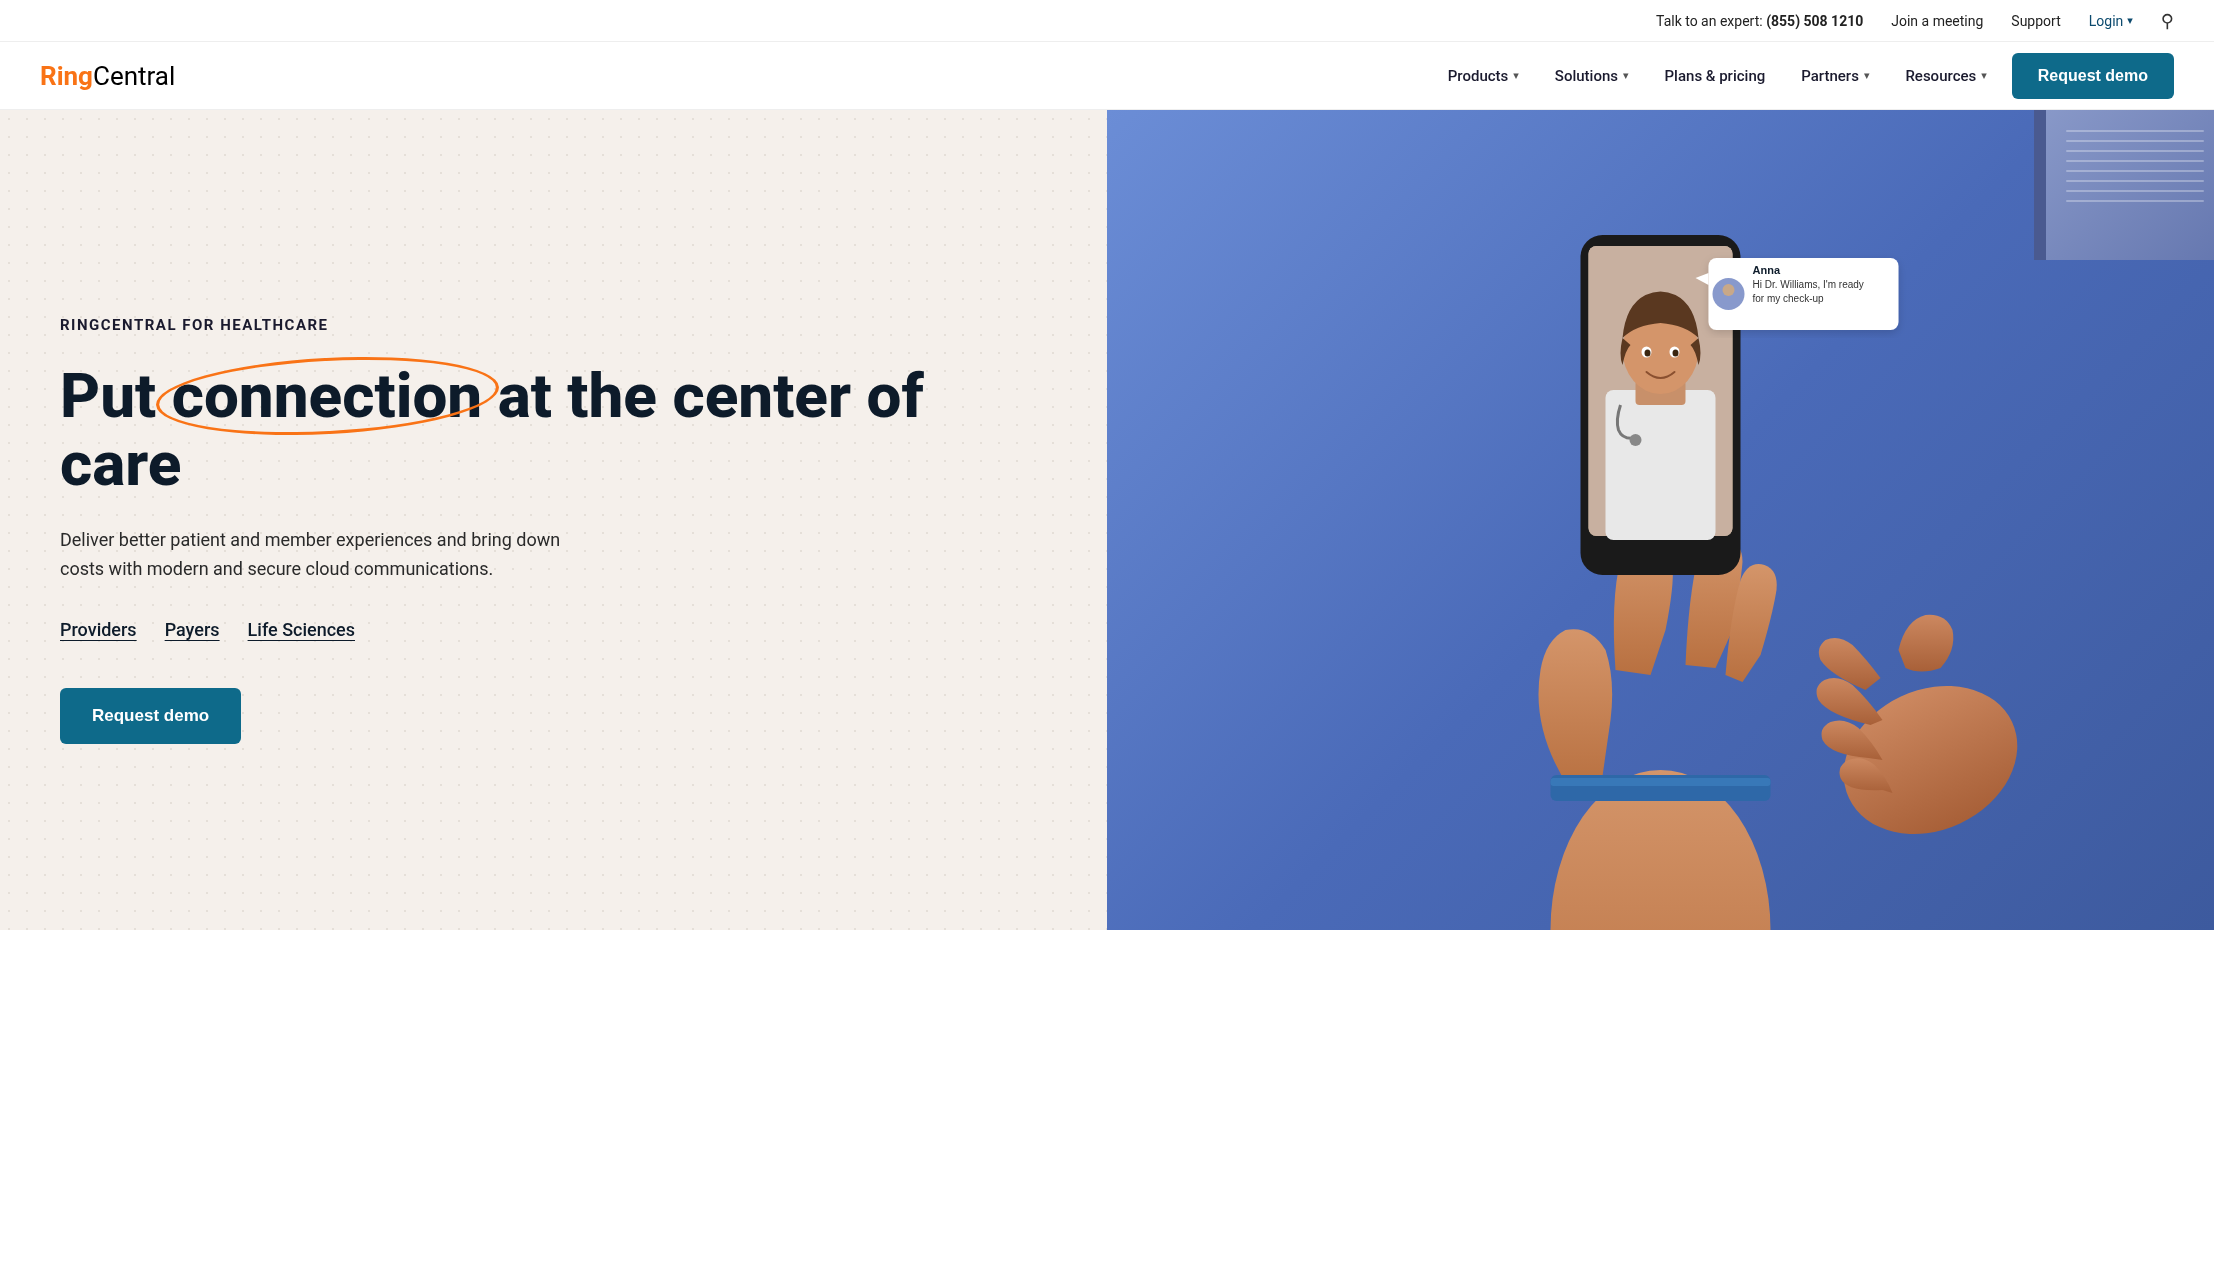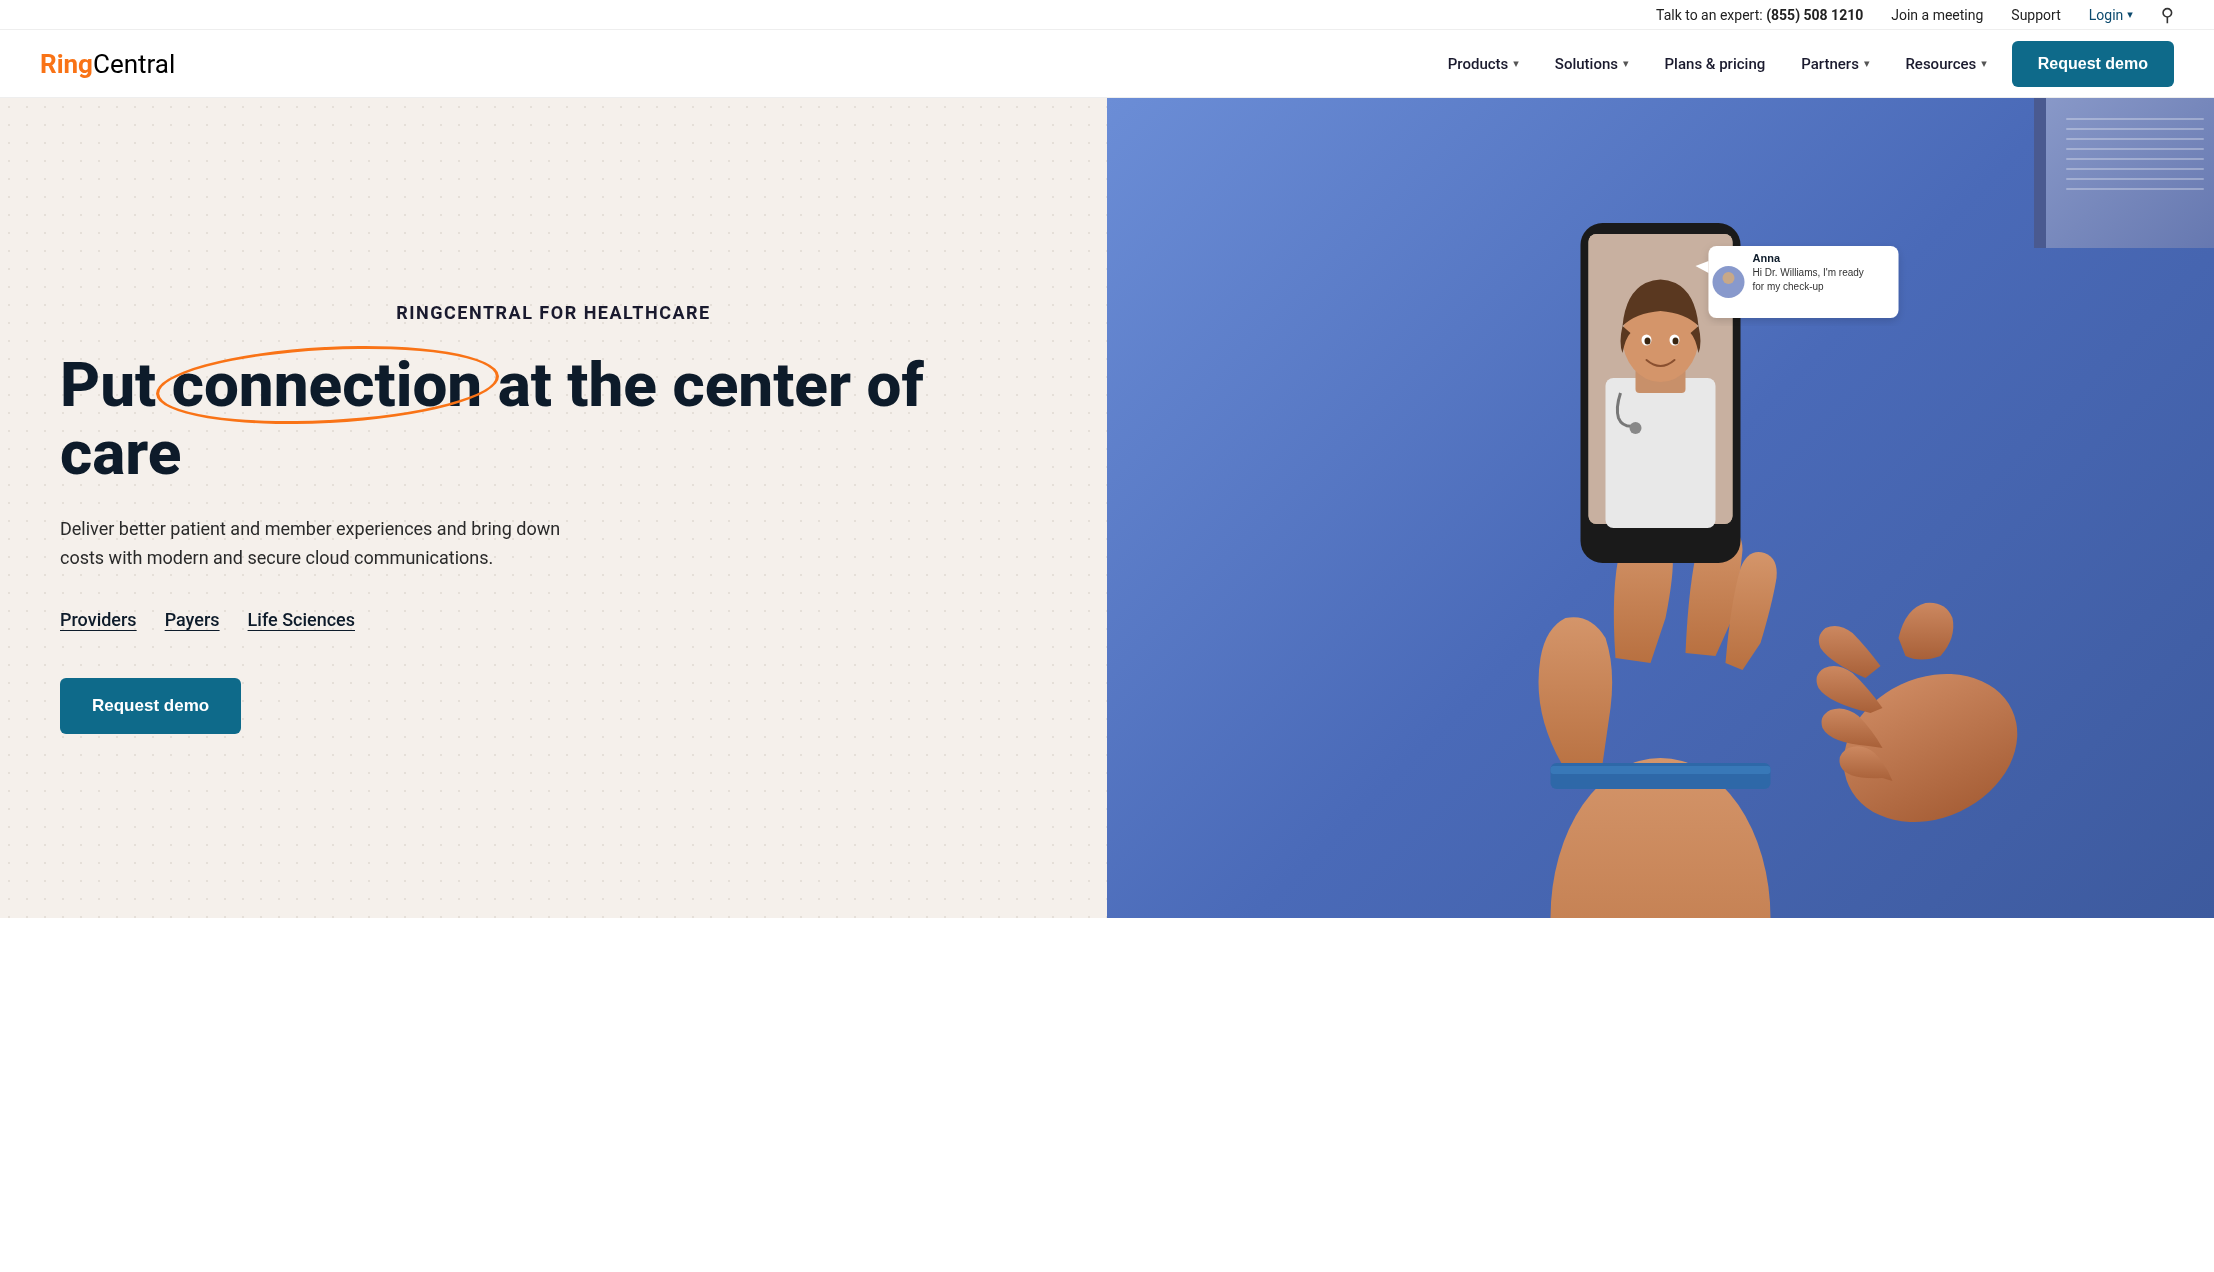--- a/index.html
+++ b/index.html
@@ -3,21 +3,21 @@
   <meta charset="utf-8">
   <style>
     * { margin: 0; padding: 0; box-sizing: border-box; }
     body { font-family: -apple-system, BlinkMacSystemFont, 'Segoe UI', Roboto, Arial, sans-serif; background: #fff; overflow-x: hidden; }
 
     
     .top-bar {
       display: flex;
       align-items: center;
       justify-content: flex-end;
-      padding: 4px 40px;
+      padding: 10px 40px;
       font-size: 14px;
       color: #222;
       border-bottom: 1px solid #eee;
       gap: 28px;
     }
     .top-bar .phone-text { font-size: 14px; color: #222; }
     .top-bar .phone-text strong { font-weight: 700; }
     .top-bar a { text-decoration: none; color: #222; font-size: 14px; }
     .login-btn { display: flex; align-items: center; gap: 4px; color: #0c4a6e; font-size: 14px; cursor: pointer; }
     .login-btn .chevron { font-size: 11px; }
@@ -70,27 +70,26 @@
       content: '';
       position: absolute;
       top: 0; left: 0; right: 0; bottom: 0;
       background-image: radial-gradient(circle, #c8bfb5 1px, transparent 1px);
       background-size: 18px 18px;
       opacity: 0.35;
       pointer-events: none;
     }
     .hero-content { position: relative; z-index: 1; }
     .hero-eyebrow {
-      font-size: 18px;
+      font-size: 15px;
       font-weight: 700;
       letter-spacing: 1.5px;
       color: #1a1a2e;
       text-transform: uppercase;
       margin-bottom: 28px;
-      text-align: center;
     }
     .hero-headline {
       font-size: 62px;
       font-weight: 800;
       color: #0d1b2a;
       line-height: 1.1;
       margin-bottom: 28px;
     }
     .circled-word {
       position: relative;

